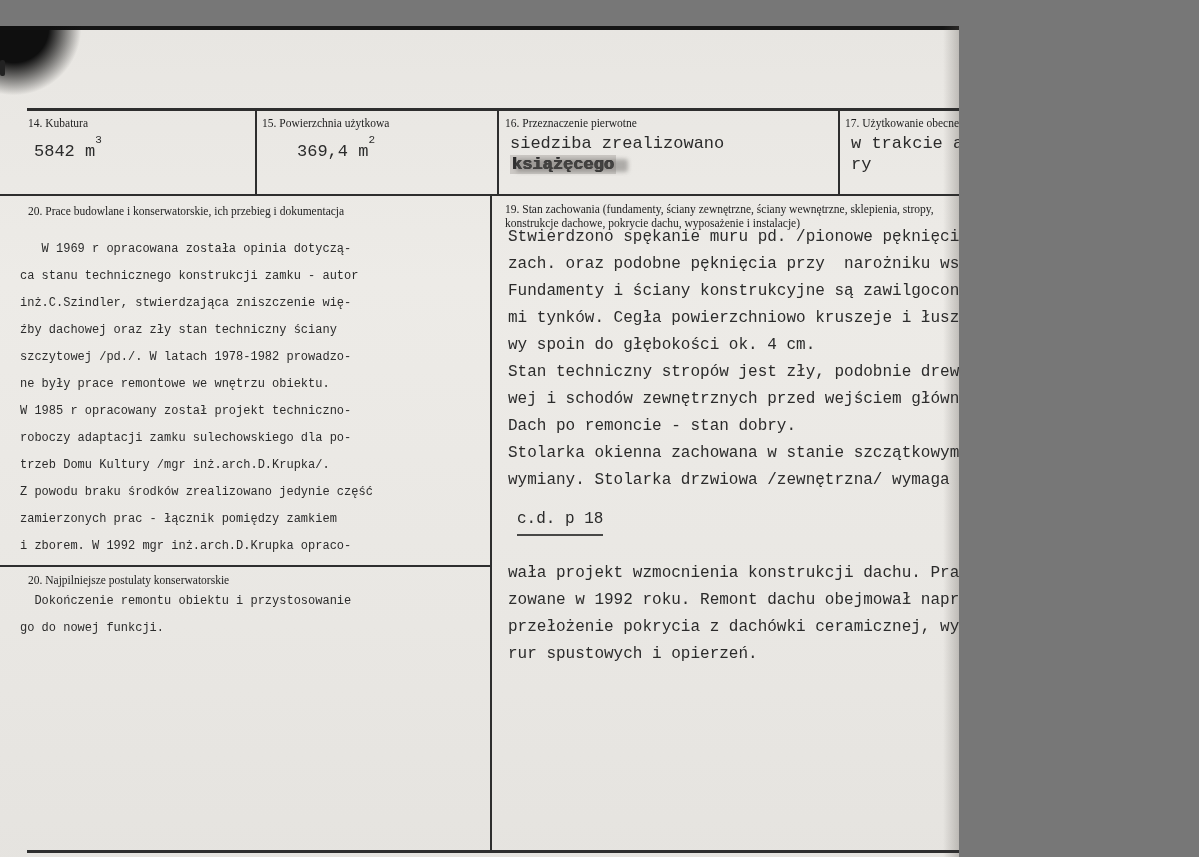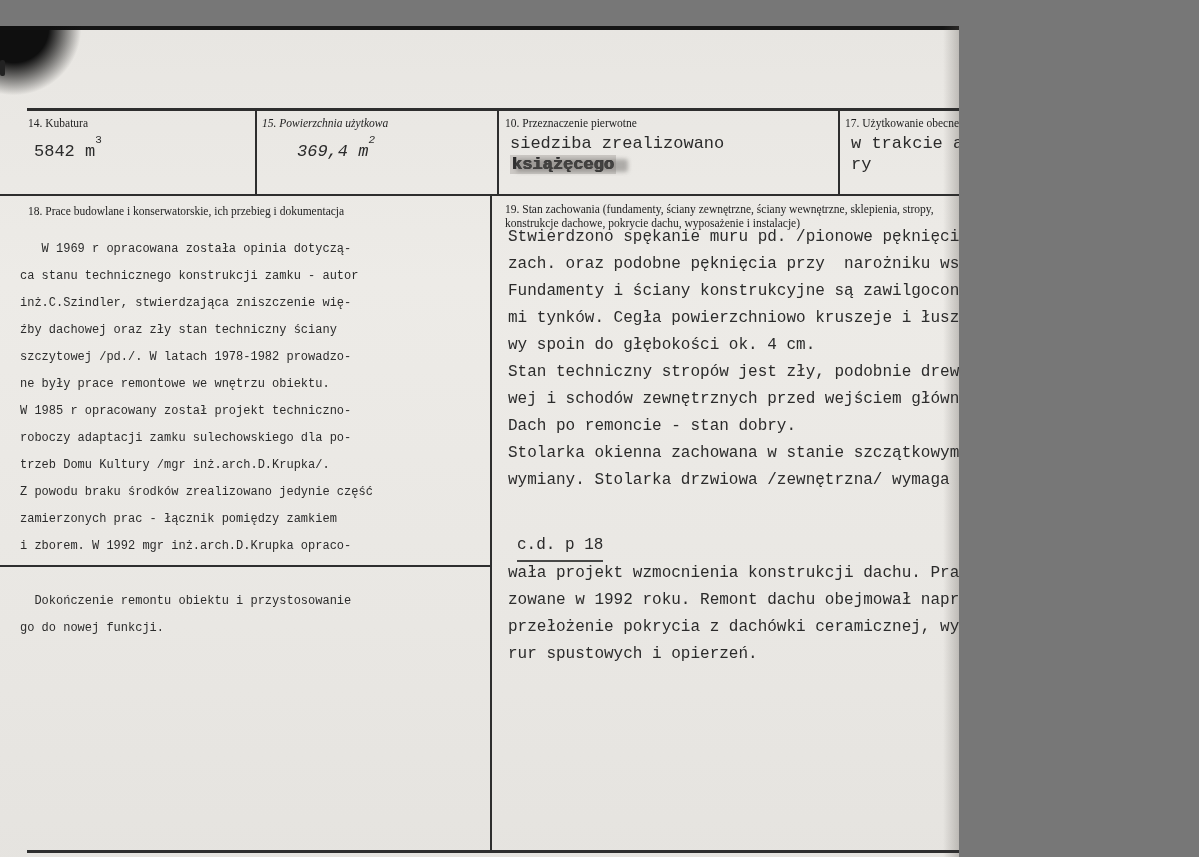--- a/index.html
+++ b/index.html
@@ -43,21 +43,21 @@
   .typed {
     font-family:"Liberation Mono","DejaVu Sans Mono", monospace;
     color:#2b2b2b; white-space:pre; z-index:2; position:absolute;
   }
   .typed-lg { font-size:12px; line-height:27px; }
   .typed-sm { font-size:16px; line-height:27px; }
   sup.unit { font-size:11px; position:relative; top:-6px; }
 
   .cell { position:absolute; z-index:2; }
   .cell-14 { left:28px;  top:90px; width:222px; }
-  .cell-15 { left:262px; top:90px; width:230px;font-style:italic; }
+  .cell-15 { left:262px; top:90px; width:230px; }
   .cell-16 { left:505px; top:90px; width:330px; }
   .cell-17 { left:845px; top:90px; width:348px; }
   .cell .val { position:relative; margin-top:6px;
     font-family:"Liberation Mono","DejaVu Sans Mono", monospace;
     font-size:17px; line-height:21px; color:#2b2b2b; white-space:pre-line; }
   .cell-14 .val { margin-left:6px; }
   .cell-15 .val { margin-left:35px; }
   .cell-16 .val { margin-left:5px; margin-top:3px; }
   .cell-17 .val { margin-left:6px; margin-top:3px; }
 
@@ -71,21 +71,21 @@
   .smudge { position:absolute; left:516px; top:133px; width:112px; height:13px;
     background:rgba(100,98,95,0.45); filter:blur(2px); border-radius:3px; z-index:2; }
 
   .sec18-label { position:absolute; left:28px;  top:178px; width:440px; z-index:2; }
   .sec18-text  { left:20px; top:210px; width:510px; }
   .sec20-label { position:absolute; left:28px;  top:547px; width:440px; z-index:2; }
   .sec20-text  { left:20px; top:562px; width:510px; }
   .sec19-label { position:absolute; left:505px; top:176px; width:680px; z-index:2; }
   .sec19-text  { left:508px; top:198px; width:691px; }
 
-  .cont-heading { left:517px; top:506px; }
+  .cont-heading { left:517px; top:480px; }
   .cont-heading span { display:inline-block; border-bottom:2px solid rgba(43,43,43,0.85); padding-bottom:1px; }
   .cont-text    { left:508px; top:534px; width:691px; }
 </style>
 </head>
 <body>
 
 <div class="page">
 
   <div class="edge-top"></div>
   <div class="blotch-tl"></div>
@@ -105,45 +105,46 @@
     <div class="label">14. Kubatura</div>
     <div class="val"><span>5842 m</span><sup class="unit">3</sup></div>
   </div>
 
   <div class="cell cell-15">
     <div class="label">15. Powierzchnia użytkowa</div>
     <div class="val"><span>369,4 m</span><sup class="unit">2</sup></div>
   </div>
 
   <div class="cell cell-16">
-    <div class="label">10. Przeznaczenie pierwotne</div>
+    <div class="label">16. Przeznaczenie pierwotne</div>
     <div class="val"><span>siedziba zrealizowano </span><span class="hl">książęcego</span></div>
   </div>
   <div class="smudge"></div>
 
   <div class="cell cell-17">
     <div class="label">17. Użytkowanie obecne</div>
     <div class="val">w trakcie adaptacji na Dom Kultu-
 ry</div>
   </div>
 
-  <div class="label sec18-label">18. Prace budowlane i konserwatorskie, ich przebieg i dokumentacja</div>
+  <div class="label sec18-label">20. Prace budowlane i konserwatorskie, ich przebieg i dokumentacja</div>
   <div class="typed typed-lg sec18-text">   W 1969 r opracowana została opinia dotyczą-
 ca stanu technicznego konstrukcji zamku - autor
 inż.C.Szindler, stwierdzająca zniszczenie wię-
 źby dachowej oraz zły stan techniczny ściany
 szczytowej /pd./. W latach 1978-1982 prowadzo-
 ne były prace remontowe we wnętrzu obiektu.
 W 1985 r opracowany został projekt techniczno-
 roboczy adaptacji zamku sulechowskiego dla po-
 trzeb Domu Kultury /mgr inż.arch.D.Krupka/.
 Z powodu braku środków zrealizowano jedynie część
 zamierzonych prac - łącznik pomiędzy zamkiem
 i zborem. W 1992 mgr inż.arch.D.Krupka opraco-</div>
 
+  <div class="label sec20-label">20. Najpilniejsze postulaty konserwatorskie</div>
   <div class="typed typed-lg sec20-text">  Dokończenie remontu obiektu i przystosowanie
 go do nowej funkcji.</div>
 
   <div class="label sec19-label">19. Stan zachowania (fundamenty, ściany zewnętrzne, ściany wewnętrzne, sklepienia, stropy,
 konstrukcje dachowe, pokrycie dachu, wyposażenie i instalacje)</div>
   <div class="typed typed-sm sec19-text">Stwierdzono spękanie muru pd. /pionowe pęknięcie w pobliżu narożnika
 zach. oraz podobne pęknięcia przy  narożniku wsch.
 Fundamenty i ściany konstrukcyjne są zawilgocone, z licznymi ubytka-
 mi tynków. Cegła powierzchniowo kruszeje i łuszczy się, ubytki zapra-
 wy spoin do głębokości ok. 4 cm.

